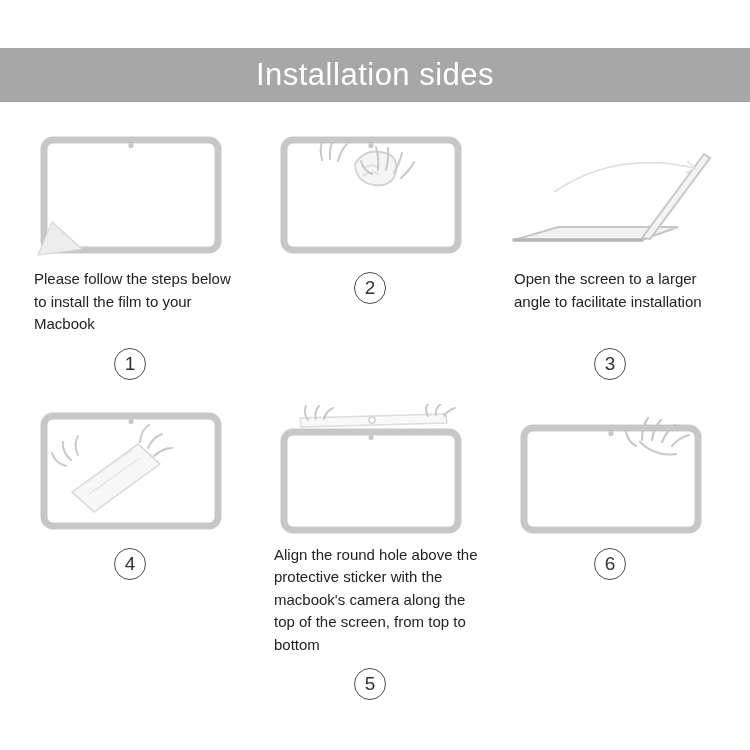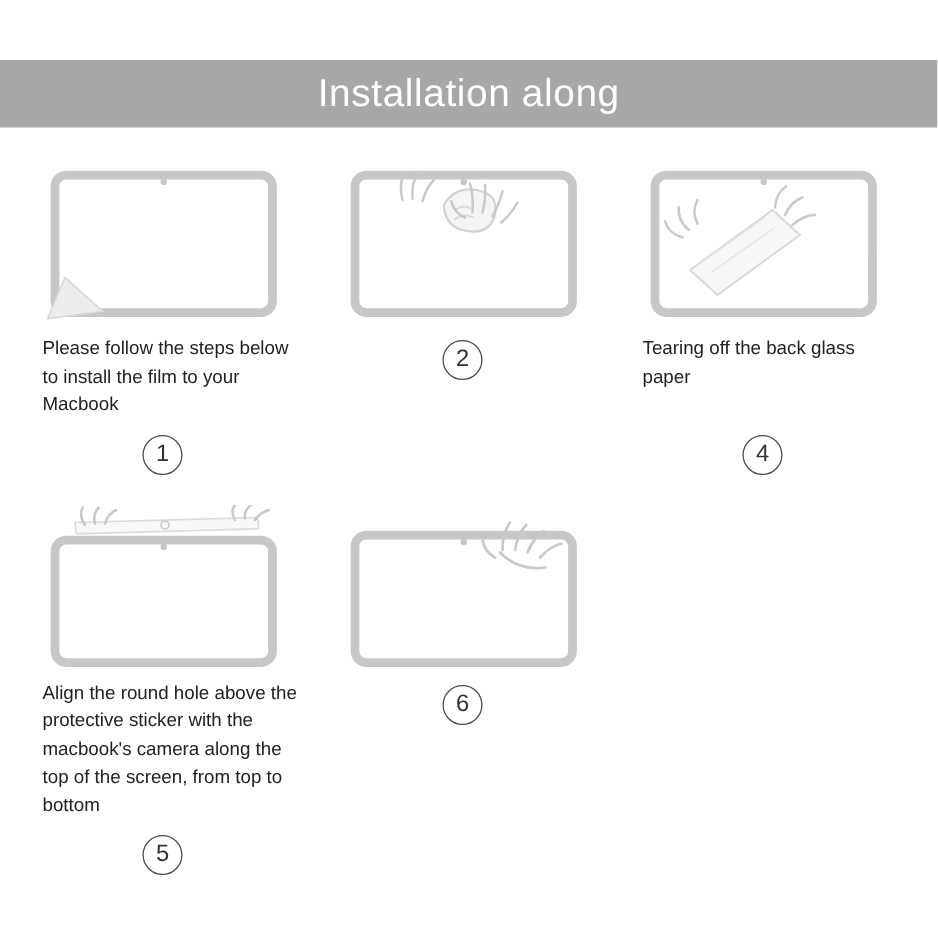--- a/index.html
+++ b/index.html
@@ -50,21 +50,21 @@
     align-items: center;
     justify-content: center;
     font-size: 19px;
     color: #333333;
   }
 </style>
 </head>
 <body>
 
 <div class="banner">
-  <h1>Installation along</h1>
+  <h1>Installation sides</h1>
 </div>
 
 <div class="grid">
 
   <div class="step">
     <div class="illus">
       <svg viewBox="0 0 224 132">
         <rect x="26" y="12" width="174" height="110" rx="9" fill="#ffffff" stroke="#c7c7c7" stroke-width="7"></rect>
         <circle cx="113" cy="17.5" r="2.6" fill="#c7c7c7"></circle>
         <path d="M34,94 L64,121 L20,127 Z" fill="#ededed" stroke="#d8d8d8" stroke-width="1.2"></path>
@@ -95,40 +95,54 @@
           <path d="M72,31 q-1,-12 4,-20"></path>
           <path d="M80,33 q3,-11 9,-17"></path>
         </g>
       </svg>
     </div>
     <div class="badge">
       <span>2</span>
     </div>
   </div>
 
+  <div class="step">
+    <div class="illus">
+      <svg viewBox="0 0 224 132">
+        <path d="M16,112 L144,112 L180,99 L60,99 Z" fill="#f1f1f1" stroke="#c7c7c7" stroke-width="2"></path>
+        <path d="M16,112 L144,112" stroke="#b5b5b5" stroke-width="3.5" fill="none" stroke-linecap="round"></path>
+        <path d="M144,110 L206,26 L212,30 L152,111 Z" fill="#f3f3f3" stroke="#c7c7c7" stroke-width="2"></path>
+        <path d="M56,64 Q118,22 196,40" fill="none" stroke="#e0e0e0" stroke-width="1.6"></path>
+        <path d="M189,33 L197,40 L188,45" fill="none" stroke="#e0e0e0" stroke-width="1.6"></path>
+      </svg>
+    </div>
+    <p class="caption">Open the screen to a larger angle to facilitate installation</p>
+    <div class="badge">
+      <span>3</span>
+    </div>
+  </div>
 
   <div class="step">
     <div class="illus">
       <svg viewBox="0 0 224 132">
         <rect x="26" y="12" width="174" height="110" rx="9" fill="#ffffff" stroke="#c7c7c7" stroke-width="7"></rect>
         <circle cx="113" cy="17.5" r="2.6" fill="#c7c7c7"></circle>
         <path d="M54,88 L120,40 L142,60 L76,108 Z" fill="#f7f7f7" stroke="#d8d8d8" stroke-width="1.5"></path>
         <path d="M63,82 L114,46" stroke="#e4e4e4" stroke-width="1.2" fill="none"></path>
         <path d="M71,90 L122,54" stroke="#e4e4e4" stroke-width="1.2" fill="none"></path>
         <g stroke="#c9c9c9" stroke-width="2" fill="none" stroke-linecap="round">
           <path d="M48,62 q-11,-3 -14,-13"></path>
           <path d="M53,56 q-9,-8 -8,-18"></path>
           <path d="M60,51 q-5,-10 0,-19"></path>
           <path d="M122,38 q1,-12 9,-17"></path>
           <path d="M130,44 q5,-11 14,-14"></path>
           <path d="M136,52 q9,-8 18,-8"></path>
         </g>
       </svg>
     </div>
-    <p class="caption">Tearing off the back glass paper</p>
     <div class="badge">
       <span>4</span>
     </div>
   </div>
 
   <div class="step">
     <div class="illus">
       <svg viewBox="0 0 224 132">
         <rect x="26" y="28" width="174" height="98" rx="9" fill="#ffffff" stroke="#c7c7c7" stroke-width="7"></rect>
         <circle cx="113" cy="33.5" r="2.6" fill="#c7c7c7"></circle>

